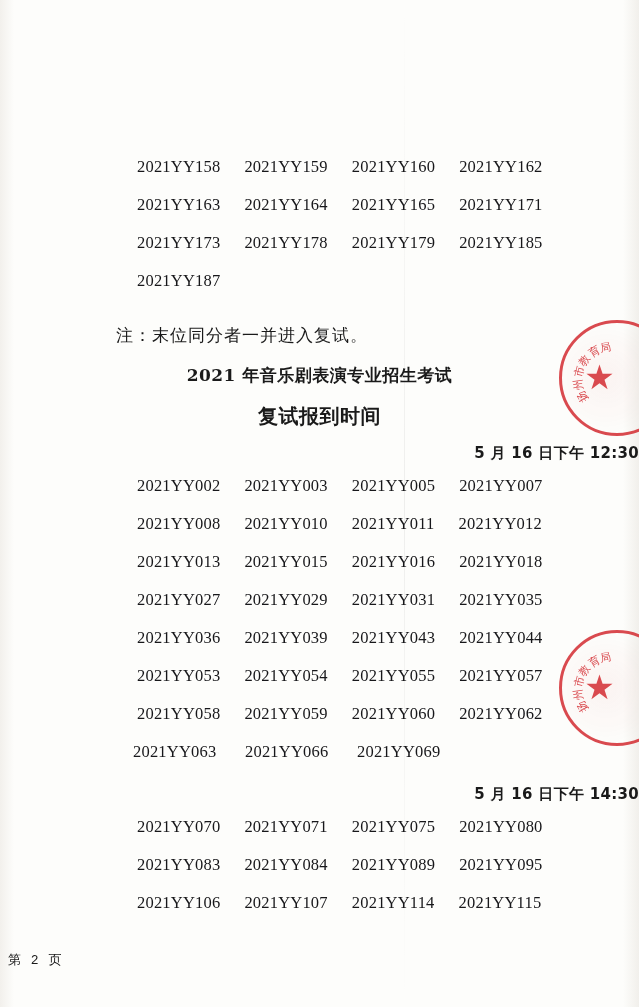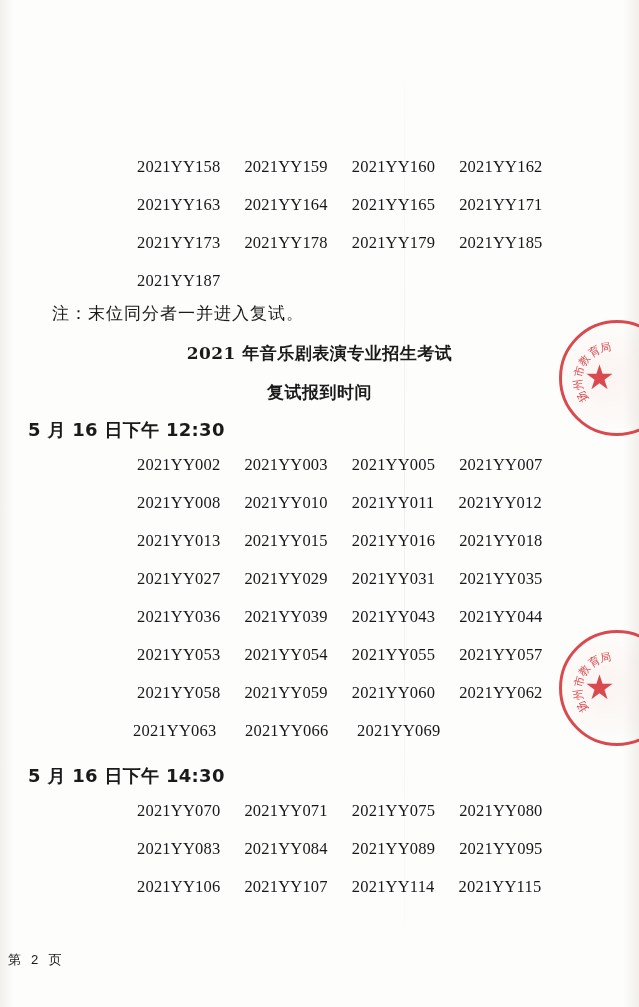--- a/index.html
+++ b/index.html
@@ -52,50 +52,51 @@
     width: 98px;
     font-size: 16.5px;
     letter-spacing: 0.2px;
     white-space: nowrap;
     color: #17171a;
   }
   .id-row.tight .id-cell {
     width: 88px;
   }
   .note {
-    margin: 2px 0 0 0;
-    padding-left: 52px;
+    margin: 24px 0 0 0;
+    padding-left: 116px;
     font-size: 17px;
     font-family: "DejaVu Serif", serif;
     letter-spacing: 1px;
   }
   .title-main {
     text-align: center;
     font-size: 17px;
     font-weight: bold;
     font-family: "DejaVu Serif", serif;
     margin-top: 17px;
     letter-spacing: 0.5px;
   }
   .title-sub {
     text-align: center;
-    font-size: 17px;
+    font-size: 20px;
     font-weight: bold;
     font-family: "DejaVu Serif", serif;
     margin-top: 16px;
     letter-spacing: 0.5px;
   }
   .session-label {
-    font-size: 18px;
+    font-size: 15px;
     font-weight: bold;
     font-family: "DejaVu Sans", sans-serif;
     padding-left: 28px;
     margin-top: 14px;
     margin-bottom: 4px;
     letter-spacing: 0.3px;
+    text-align: right;
   }
   .footer {
     position: absolute;
     bottom: 38px;
     left: 8px;
     width: 100%;
     text-align: left;
     font-size: 13px;
     font-family: Liberation Mono, monospace;
     letter-spacing: 1px;

